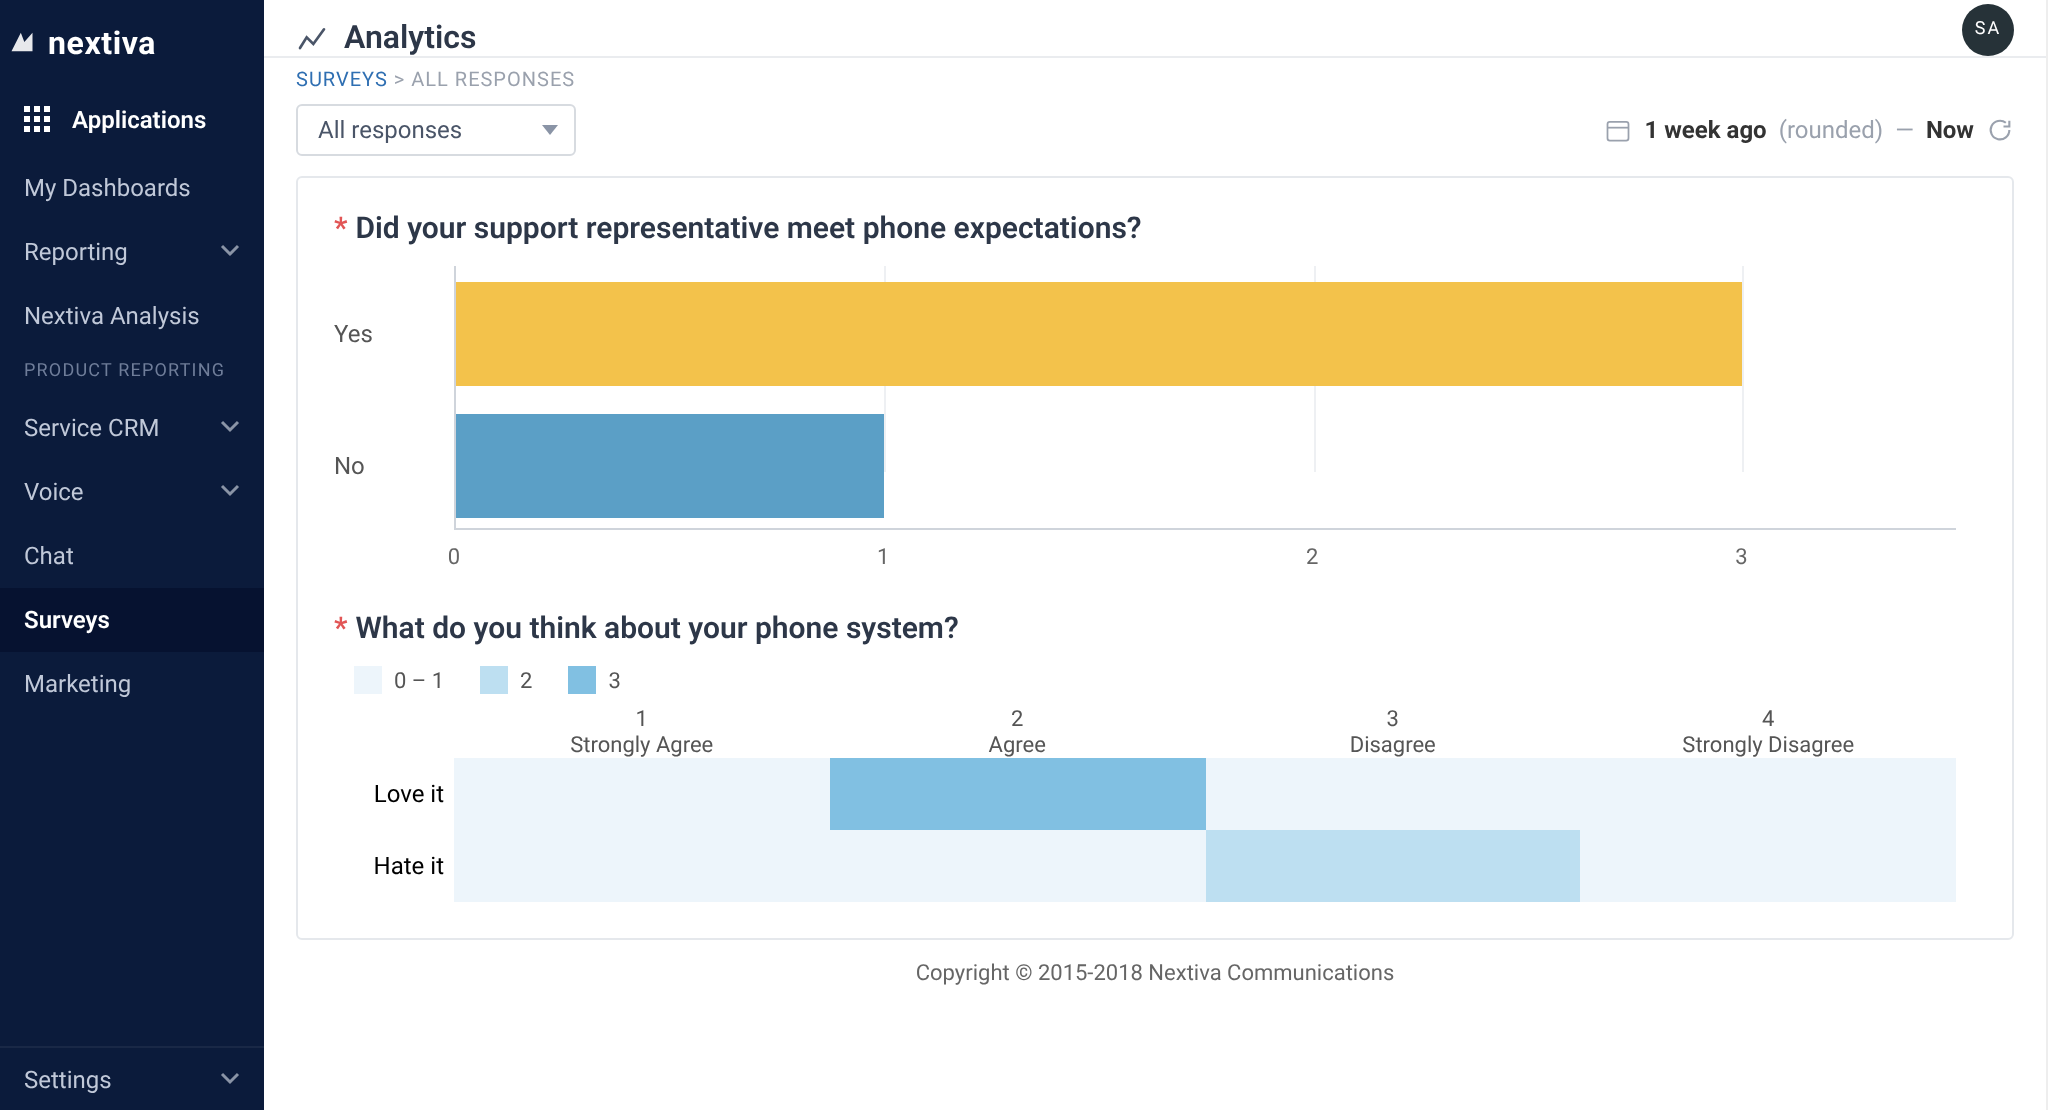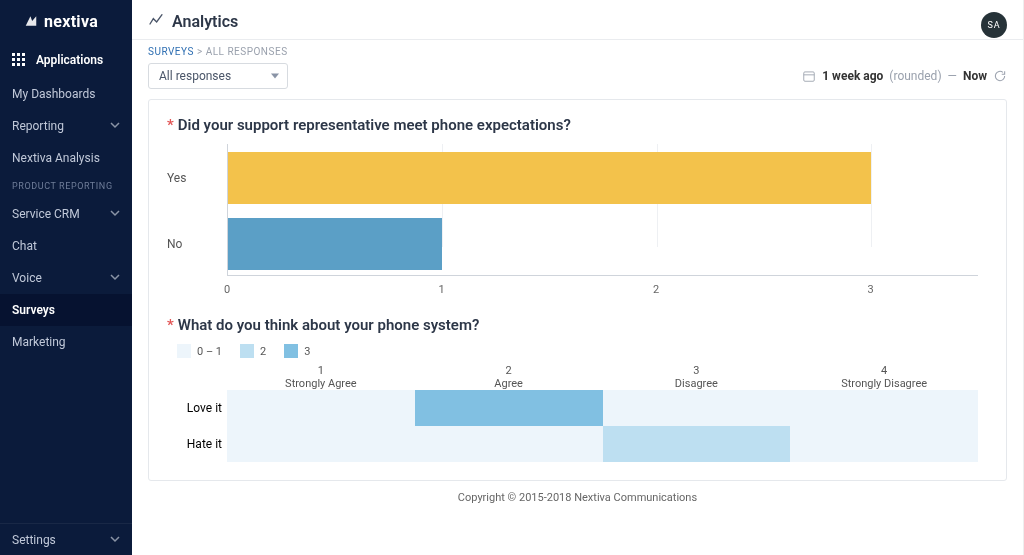--- a/index.html
+++ b/index.html
@@ -1,33 +1,33 @@
 <!DOCTYPE html>
 <html><head>
 <meta charset="utf-8">
 <style>
   * { box-sizing: border-box; margin: 0; padding: 0; }
   html, body { height: 100%; font-family: -apple-system, BlinkMacSystemFont, "Segoe UI", Roboto, sans-serif; font-size: 13px; color: #333; background: #fff; }
   .app { display: flex; width: 1024px; height: 555px; overflow: hidden; border-right: 1px solid #eee;}
   
   .sidebar { width: 132px; background: #0b1b3b; color: #aab3c5; display: flex; flex-direction: column; flex-shrink: 0; }
-  .brand { height: 42px; display: flex; align-items: center; padding: 0 24px; font-weight: 700; font-size: 16px; color: #fff; letter-spacing: 0.3px; }
+  .brand { height: 42px; display: flex; align-items: center; padding: 0 4px; font-weight: 700; font-size: 16px; color: #fff; letter-spacing: 0.3px; }
   .brand-icon { width: 14px; height: 14px; margin-right: 6px; display:inline-block;}
   .side-row { display: flex; align-items: center; height: 32px; padding: 0 12px; font-size: 12px; cursor: pointer; color: #c0c8d8; position: relative; }
   .side-row.apps { font-weight: 600; color: #fff; height: 36px;}
   .side-row.section { font-size: 9px; letter-spacing: 0.6px; color: #6f7d99; text-transform: uppercase; height: 24px; cursor: default;}
   .side-row.active { background: #061230; color: #fff; font-weight: 600; }
   .side-row .chev { margin-left: auto; }
   .apps-icon { width: 14px; height: 14px; margin-right: 10px; display:grid; grid-template-columns: repeat(3,3px); grid-template-rows: repeat(3,3px); gap:2px;}
   .apps-icon span{ background:#fff; width:3px; height:3px;}
   .side-spacer { flex: 1; }
   .side-row.settings { border-top: 1px solid rgba(255,255,255,0.06); gap: 23px;}
   
   .main { flex: 1; display: flex; flex-direction: column; min-width: 0; }
-  .topbar { height: 40px; display: flex; align-items: flex-start; padding: 12px 16px; border-bottom: 1px solid #eaecef; }
+  .topbar { height: 29px; display: flex; align-items: flex-end; padding: 0 16px; border-bottom: 1px solid #eaecef; }
   .page-title { font-size: 16px; font-weight: 600; color: #2d3748; margin-left: 8px; }
   .analytics-icon { width:16px; height:16px; }
   .avatar { margin-left: auto; width: 26px; height: 26px; border-radius: 50%; background: #263238; color:#fff; font-size:9px; display:flex; align-items:center; justify-content:center; letter-spacing:1px;}
   .crumbs { padding: 6px 16px 2px; font-size: 10px; letter-spacing: 0.5px; color: #9aa1ad; }
   .crumbs a { color: #2f6fb2; text-decoration: none; }
   .filterbar { display: flex; align-items: center; padding: 4px 16px 10px; }
   .dropdown { height: 26px; border: 1px solid #d7dbe0; border-radius: 3px; background:#fff; display:flex; align-items:center; padding:0 24px 0 10px; font-size:12px; color:#4a5568; position:relative; min-width: 140px; cursor:pointer;}
   .dropdown::after { content:""; position:absolute; right:8px; top:50%; width:0;height:0;border-left:4px solid transparent;border-right:4px solid transparent;border-top:5px solid #8a94a6; transform:translateY(-50%);}
   .range { margin-left:auto; display:flex; align-items:center; gap:6px; color:#666; font-size:12px;}
   .range .bold { font-weight:700; color:#333;}
@@ -112,27 +112,27 @@
       <span>PRODUCT REPORTING</span>
     </div>
 
     <div class="side-row">
       <span>Service CRM</span>
       <span class="chev"><svg viewBox="0 0 10 10">
             <path d="M1 3 L5 7 L9 3" stroke="#8a94a6" fill="none" stroke-width="1.5"></path>
           </svg></span>
     </div>
     <div class="side-row">
+      <span>Voice</span>
+      <span class="chev"><svg viewBox="0 0 10 10">
+            <path d="M1 3 L5 7 L9 3" stroke="#8a94a6" fill="none" stroke-width="1.5"></path>
+          </svg></span>
+    </div>
+    <div class="side-row">
       <span>Chat</span>
-    </div>
-    <div class="side-row">
-      <span>Voice</span>
-      <span class="chev"><svg viewBox="0 0 10 10">
-            <path d="M1 3 L5 7 L9 3" stroke="#8a94a6" fill="none" stroke-width="1.5"></path>
-          </svg></span>
     </div>
     <div class="side-row active">
       <span>Surveys</span>
     </div>
     <div class="side-row">
       <span>Marketing</span>
     </div>
 
     <div class="side-spacer"></div>
 

